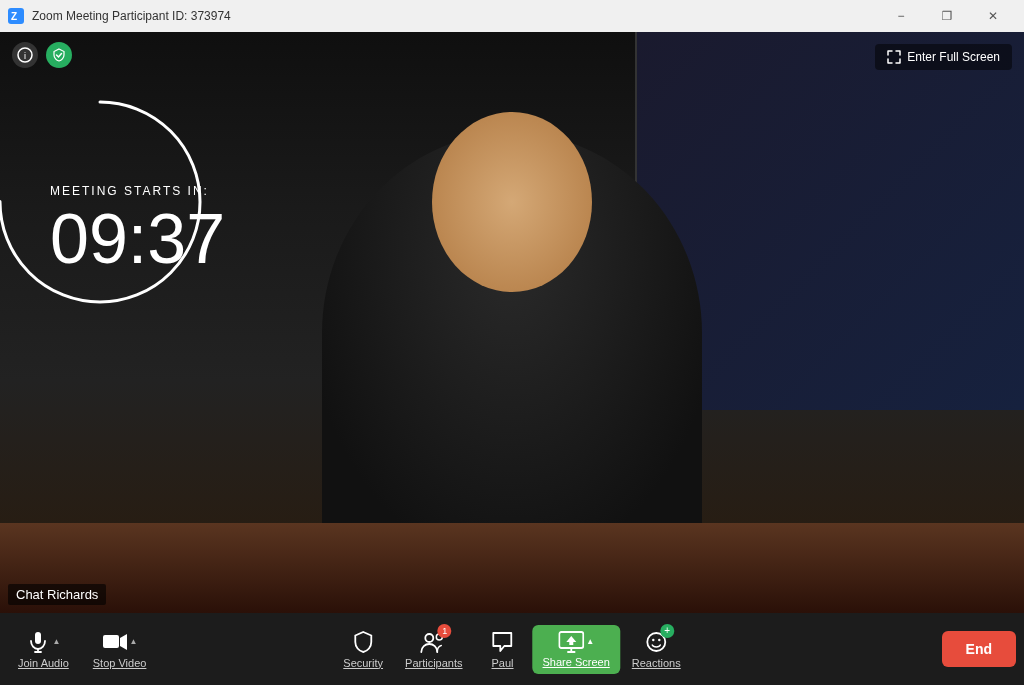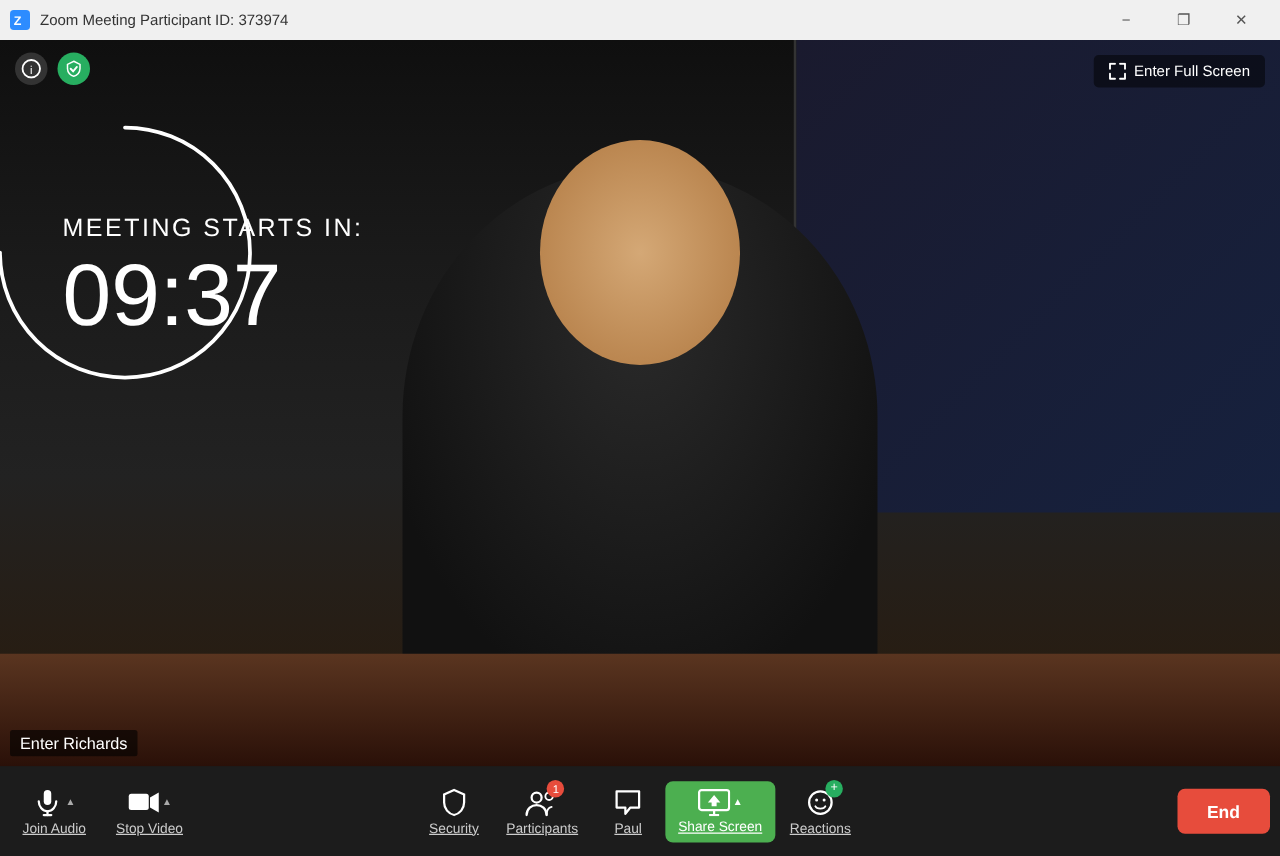--- a/index.html
+++ b/index.html
@@ -320,21 +320,21 @@
         <path d="M4.5 7 L6.5 9 L9.5 5.5" fill="none" stroke="white" stroke-width="1.5" stroke-linecap="round"></path>
       </svg>
     </div>
   </div>
 
   <div id="clock-overlay">
     <svg id="clock-circle" width="220" height="220" viewBox="0 0 220 220" style="position:absolute;top:-20px;left:-50px;">
       <circle cx="110" cy="110" r="100" fill="none" stroke="white" stroke-width="3" stroke-dasharray="628" stroke-dashoffset="157" stroke-linecap="round" transform="rotate(-90 110 110)"></circle>
     </svg>
     <div style="position:relative;z-index:2;padding-left:10px;padding-top:60px;">
-      <div id="meeting-starts-text" style="font-size:20px;font-weight:300;letter-spacing:2px;color:white;margin-bottom:6px;">MEETING STARTS IN:</div>
+      <div id="meeting-starts-text" style="font-size:12px;font-weight:300;letter-spacing:2px;color:white;margin-bottom:6px;margin-top:12px;">MEETING STARTS IN:</div>
       <div id="countdown-time" style="font-size:70px;font-weight:300;color:white;line-height:1;">09:37</div>
     </div>
   </div>
 
   <button id="fullscreen-btn">
     <svg width="14" height="14" viewBox="0 0 14 14">
       <path d="M1 1 L5 1 M1 1 L1 5 M13 1 L9 1 M13 1 L13 5 M1 13 L5 13 M1 13 L1 9 M13 13 L9 13 M13 13 L13 9" stroke="white" stroke-width="1.5" fill="none" stroke-linecap="round"></path>
     </svg>
     <span>Enter Full Screen</span>
   </button>
@@ -343,21 +343,21 @@
 
     <div style="position:absolute;top:0;right:0;width:38%;height:65%;background:linear-gradient(135deg,#1a1a2e,#16213e);border-left:2px solid #333;"></div>
 
     <div style="position:absolute;bottom:80px;left:50%;transform:translateX(-50%);width:380px;height:400px;background:radial-gradient(ellipse at 50% 30%,#2a2a2a,#111 80%);border-radius:50% 50% 0 0;"></div>
 
     <div style="position:absolute;bottom:0;left:0;width:100%;height:90px;background:linear-gradient(to bottom,#5a3520,#2a1008);"></div>
 
     <div style="position:absolute;top:80px;left:50%;transform:translateX(-50%);width:160px;height:180px;background:radial-gradient(ellipse,#d4a876,#b07840);border-radius:50%;"></div>
   </div>
 
-  <div id="name-tag">Enter Richards</div>
+  <div id="name-tag">Chat Richards</div>
 </div>
 
 <div id="toolbar">
 
   <div id="toolbar-left">
 
     <button class="tool-btn">
       <div class="icon-area with-chevron">
         <svg width="24" height="24" viewBox="0 0 24 24">
           <rect x="9" y="2" width="6" height="12" rx="3" fill="white"></rect>

